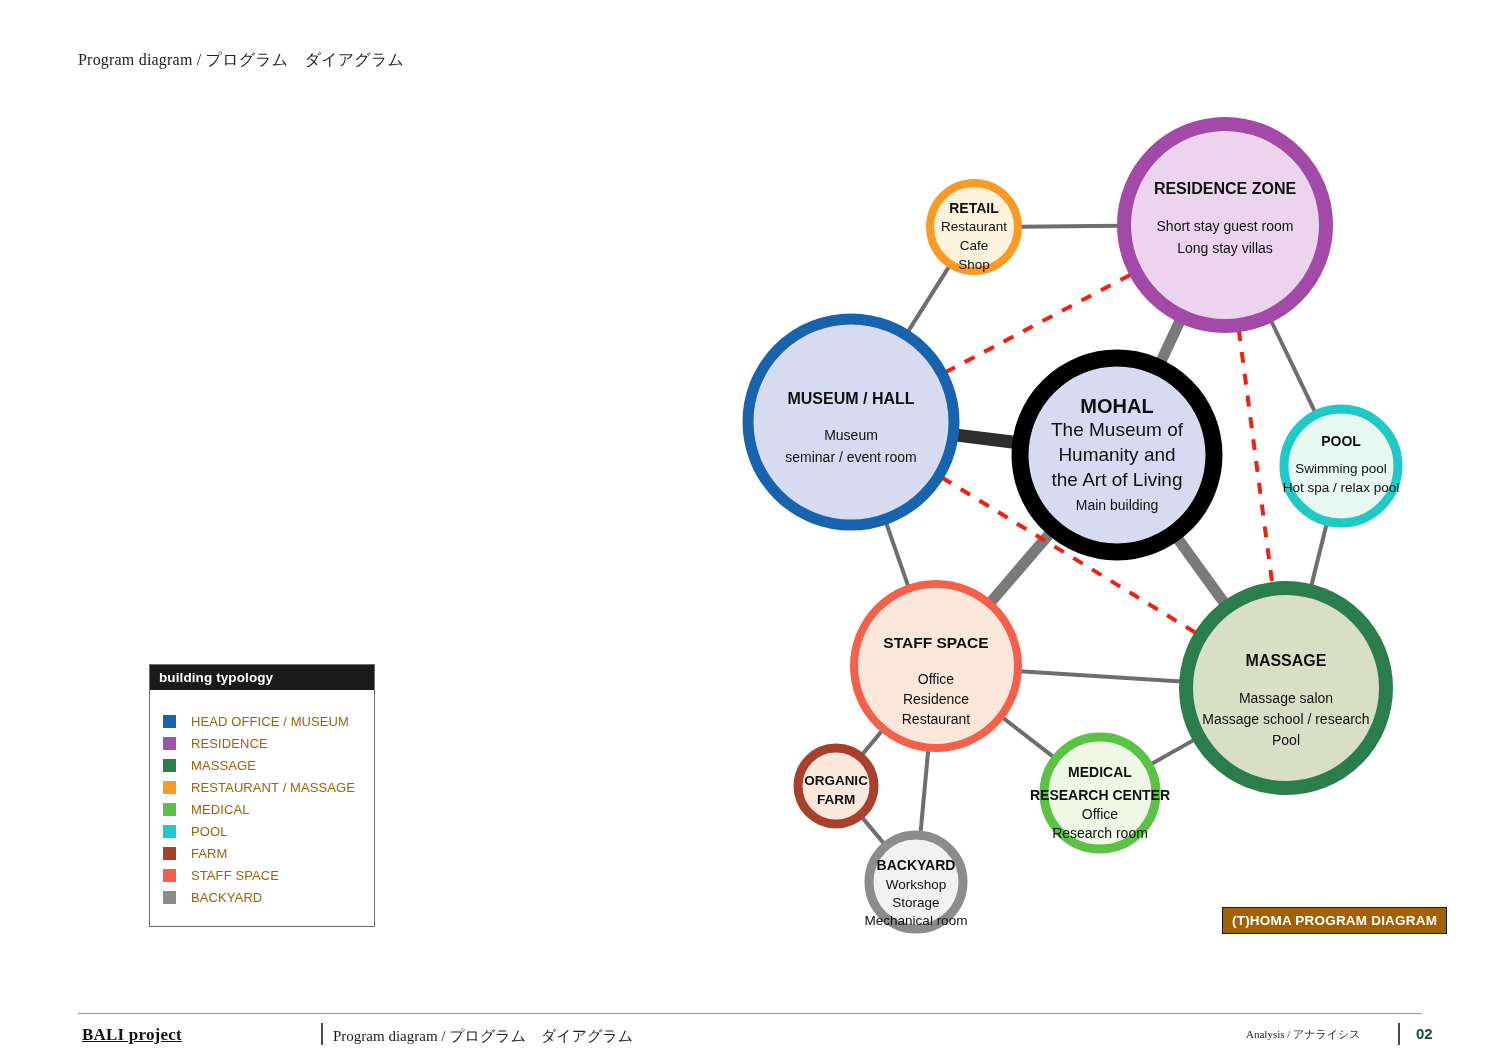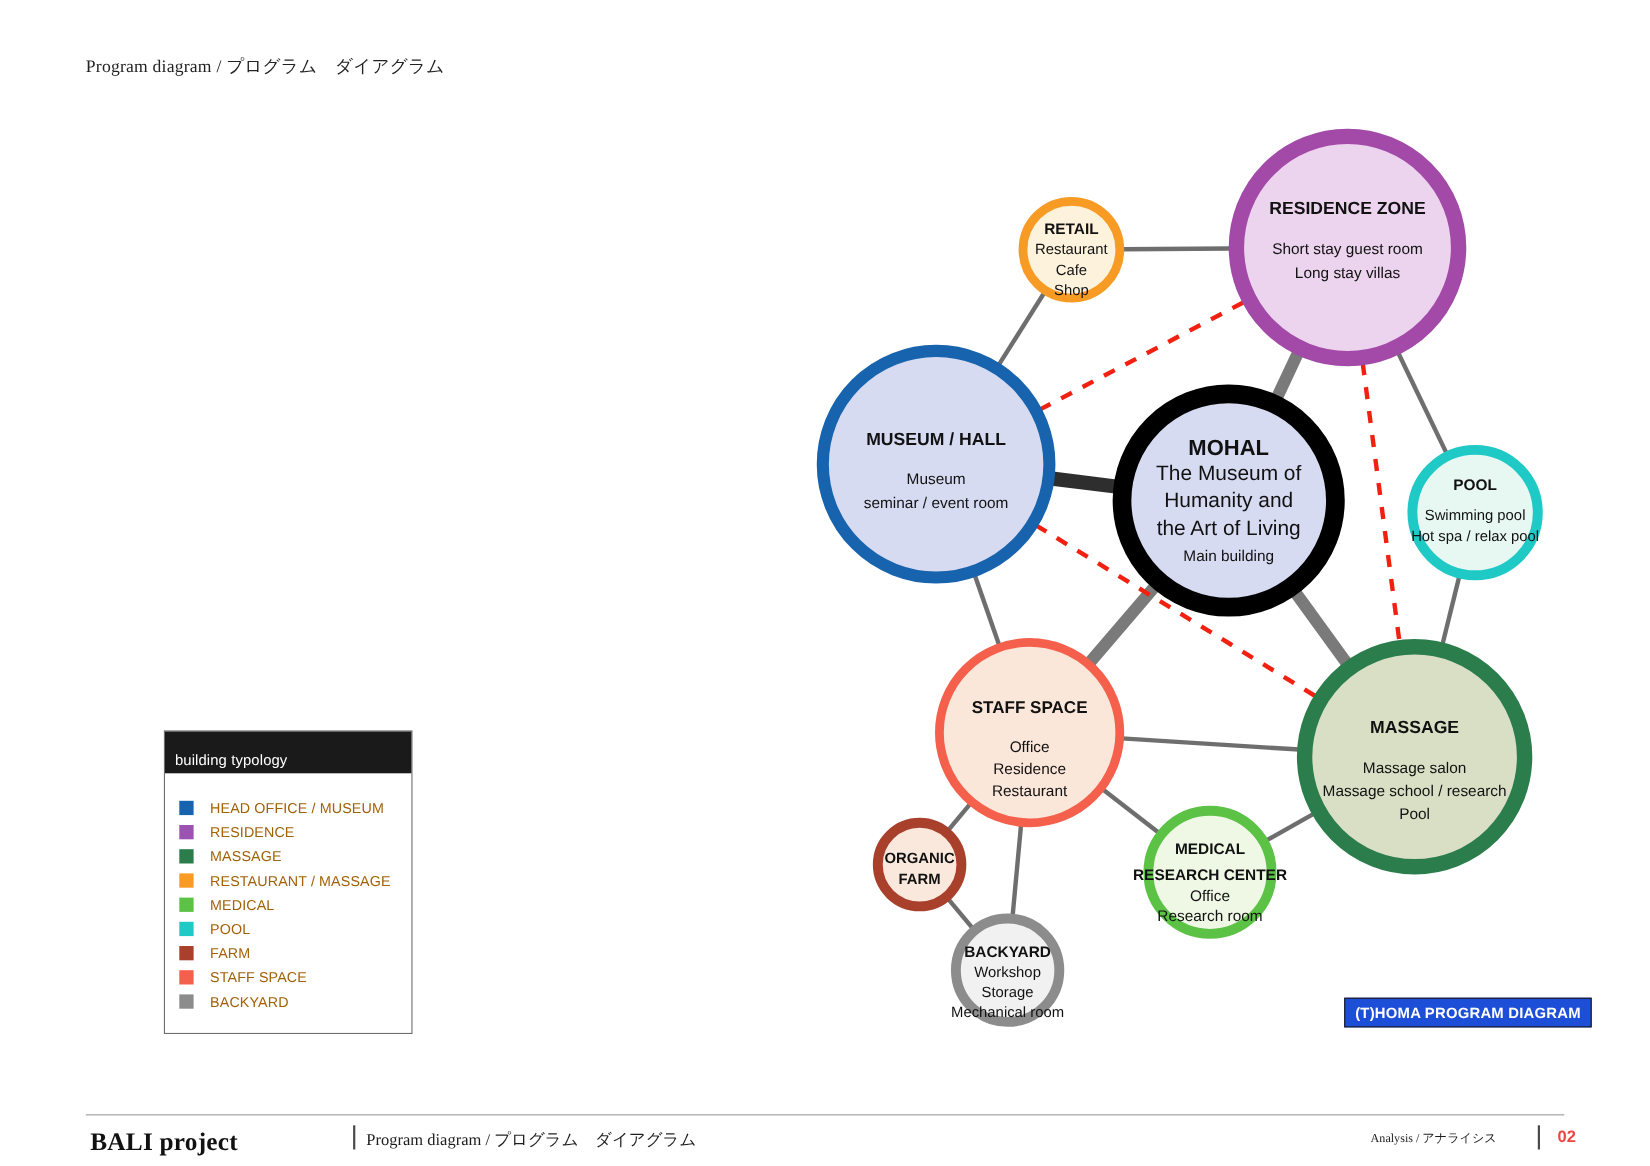--- a/index.html
+++ b/index.html
@@ -35,22 +35,22 @@
     top: 664px;
     width: 226px;
     border: 1px solid #6e6e6e;
     background: #ffffff;
     box-sizing: border-box;
   }
   #legend-title {
     background: #1a1a1a;
     color: #ffffff;
     font-size: 13.5px;
-    font-weight: normal;
-    padding: 18px 0 5px 9px;
+    font-weight: bold;
+    padding: 5px 0 5px 9px;
     letter-spacing: 0.1px;
   }
   #legend-items {
     padding: 20px 0 18px 0;
   }
   .legend-row {
     display: flex;
     align-items: center;
     height: 22px;
     padding-left: 13px;
@@ -80,21 +80,21 @@
   }
   .node-line {
     fill: #111;
   }
 
   
   #caption-tag {
     position: absolute;
     left: 1222px;
     top: 907px;
-    background: #1d4ed8;
+    background: #a16207;
     color: #ffffff;
     font-size: 13.5px;
     font-weight: bold;
     padding: 5px 9px 5px 9px;
     letter-spacing: 0.2px;
     border: 1px solid #1a1a1a;
   }
 
   
   #footer-rule {
@@ -110,24 +110,25 @@
     left: 78px;
     top: 1020px;
     width: 1344px;
     height: 34px;
     font-family: "Liberation Serif", serif;
   }
   #footer-project {
     position: absolute;
     left: 4px;
     top: 5px;
-    font-size: 23px;
+    font-size: 17px;
     font-weight: bold;
     color: #111;
     letter-spacing: 0.2px;
+    text-decoration: underline;
   }
   .footer-divider {
     position: absolute;
     top: 3px;
     width: 2px;
     height: 22px;
     background: #4a4a4a;
   }
   #footer-div-1 { left: 243px; }
   #footer-div-2 { left: 1320px; }
@@ -147,21 +148,21 @@
     color: #1d1d1d;
     white-space: pre;
   }
   #footer-page {
     position: absolute;
     left: 1338px;
     top: 5px;
     font-family: "Liberation Sans", sans-serif;
     font-size: 15px;
     font-weight: bold;
-    color: #ef4444;
+    color: #14532d;
   }
 </style>
 </head>
 <body>
 
 <div id="page-header">Program diagram / プログラム　ダイアグラム</div>
 
 <svg id="diagram-svg" width="1500" height="1060">
   <g id="links-layer">
       <line x1="1014.2874025876075" y1="442.2574597195152" x2="956.6897741489836" y2="435.111889274122" stroke="#2e2e2e" stroke-width="13"></line>

